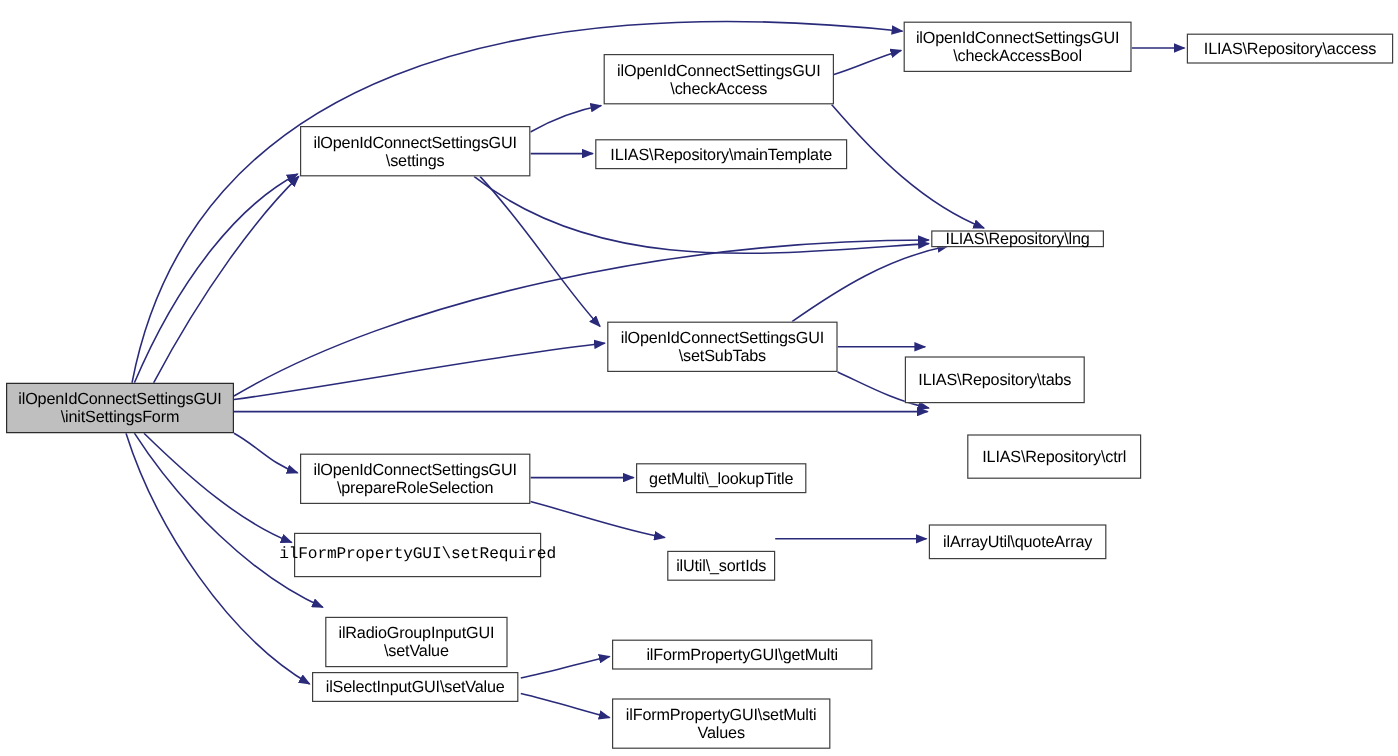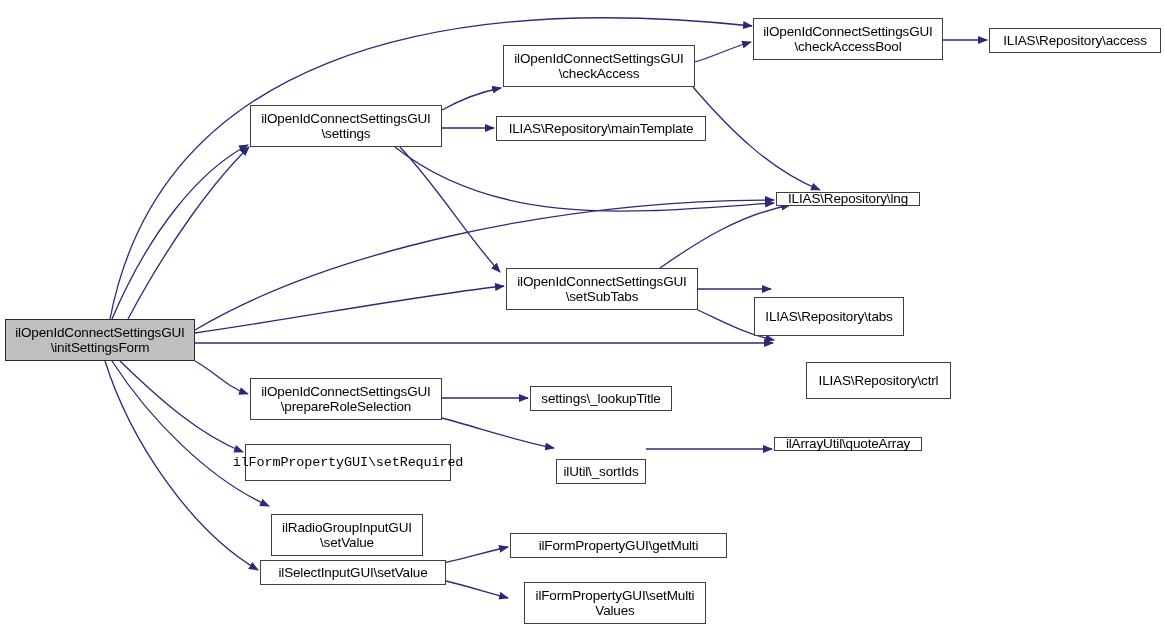--- a/index.html
+++ b/index.html
@@ -61,24 +61,24 @@
 \checkAccessBool</div>
       <div class="node" style="left: 989px; top: 28px; width: 172px; height: 25px; text-align: right;">ILIAS\Repository\access</div>
       <div class="node" style="left: 496px; top: 116px; width: 210px; height: 25px; text-align: center;">ILIAS\Repository\mainTemplate</div>
       <div class="node" style="left: 776px; top: 192px; width: 144px; height: 14px;">ILIAS\Repository\lng</div>
       <div class="node" style="left: 506px; top: 268px; width: 192px; height: 42px;">ilOpenIdConnectSettingsGUI
 \setSubTabs</div>
       <div class="node" style="left: 754px; top: 277px; width: 150px; height: 39px; margin-top: 20px;">ILIAS\Repository\tabs</div>
       <div class="node" style="left: 806px; top: 331px; width: 145px; height: 37px; margin-top: 31px;">ILIAS\Repository\ctrl</div>
       <div class="node" style="left: 250px; top: 378px; width: 192px; height: 42px;">ilOpenIdConnectSettingsGUI
 \prepareRoleSelection</div>
-      <div class="node" style="left: 530px; top: 386px; width: 142px; height: 25px;">settings\_lookupTitle</div>
+      <div class="node" style="left: 530px; top: 386px; width: 142px; height: 25px;">getMulti\_lookupTitle</div>
       <div class="node" style="left: 556px; top: 459px; width: 90px; height: 25px;">ilUtil\_sortIds</div>
-      <div class="node" style="left: 774px; top: 437px; width: 148px; height: 14px;">ilArrayUtil\quoteArray</div>
+      <div class="node" style="left: 774px; top: 437px; width: 148px; height: 29px;">ilArrayUtil\quoteArray</div>
       <div class="node" style="left: 245px; top: 444px; width: 206px; height: 37px; font-family: Liberation Mono, monospace;">ilFormPropertyGUI\setRequired</div>
       <div class="node" style="left: 271px; top: 514px; width: 152px; height: 42px;">ilRadioGroupInputGUI
 \setValue</div>
-      <div class="node" style="left: 260px; top: 560px; width: 186px; height: 25px;">ilSelectInputGUI\setValue</div>
+      <div class="node" style="left: 260px; top: 560px; width: 172px; height: 25px;">ilSelectInputGUI\setValue</div>
       <div class="node" style="left: 510px; top: 533px; width: 217px; height: 25px;">ilFormPropertyGUI\getMulti</div>
-      <div class="node" style="left: 510px; top: 582px; width: 182px; height: 42px; margin-left: 14px;">ilFormPropertyGUI\setMulti
+      <div class="node" style="left: 510px; top: 582px; width: 182px; height: 42px;">ilFormPropertyGUI\setMulti
 Values</div>
     </div>
 </div>
 
 </body></html>

